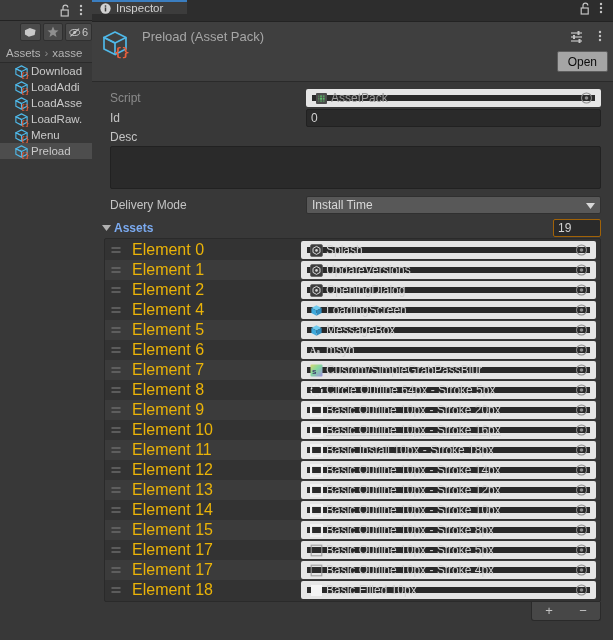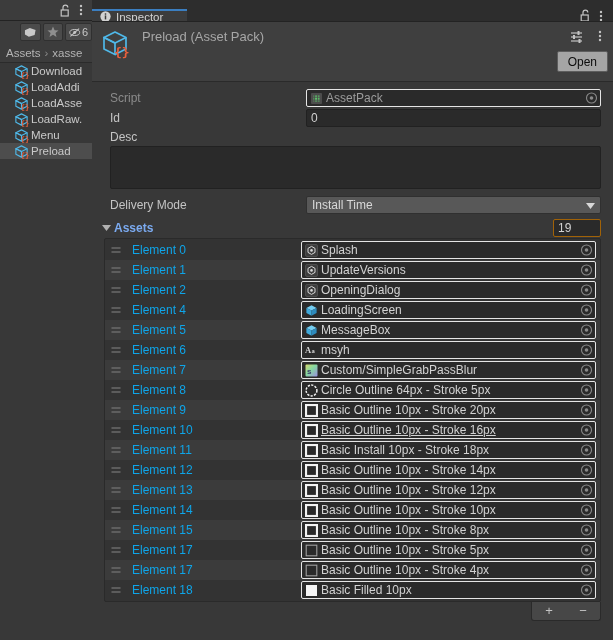--- a/index.html
+++ b/index.html
@@ -119,21 +119,21 @@
     left: 92px; top: 0;
     width: 521px; height: 640px;
     background: #383838;
   }
   #insp-tabbar {
     position: absolute;
     left: 0; top: 0;
     width: 521px; height: 31px;
     background: #2d2d2d;
     display: flex;
-    align-items: center;
+    align-items: flex-start;
   }
   #insp-tab {
     width: 95px;
     background: #3c3c3c;
     border-top: 2px solid #3b7ec0;
     display: flex;
     align-items: center;
     padding-left: 8px;
     box-sizing: border-box;
     color: #d2d2d2;
@@ -209,21 +209,21 @@
     width: 196px;
     flex: 0 0 196px;
     font-size: 12px;
     color: #c4c4c4;
   }
   .field-label.dim { color: #8b8b8b; }
   .obj-field {
     flex: 1;
     height: 18px;
     background: #2a2a2a;
-    border: 1px solid #e5e5e5;
+    border: 6px solid #e5e5e5;
     border-radius: 2px;
     display: flex;
     align-items: center;
     padding-left: 3px;
     box-sizing: border-box;
     position: relative;
     color: #9b9b9b;
     font-size: 12px;
   }
   .obj-field .ofname { margin-left: 3px; }
@@ -333,22 +333,22 @@
     box-sizing: border-box;
   }
   .list-row.alt { background: #3b3b3b; }
   .drag-handle {
     width: 14px; flex: 0 0 14px;
     display: flex; align-items: center; justify-content: center;
   }
   .elem-label {
     width: 178px;
     flex: 0 0 178px;
-    font-size: 12px;
-    color: #0ea5e9;
+    font-size: 16px;
+    color: #eab308;
     padding-left: 9px;
     box-sizing: border-box;
   }
   .list-row .obj-field { height: 18px; }
 
   
   #list-footer {
     margin: 0 12px 0 12px;
     height: 18px;
     display: flex;

